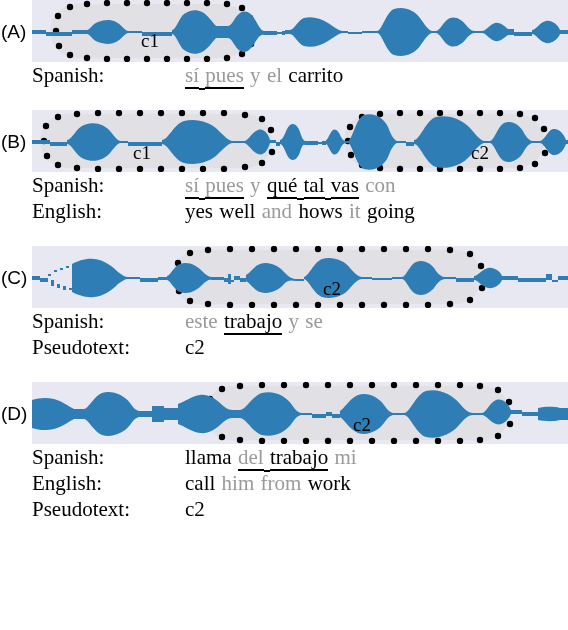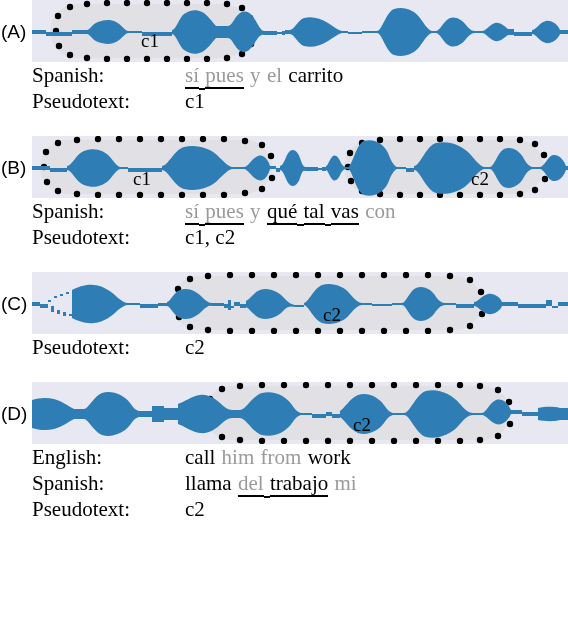--- a/index.html
+++ b/index.html
@@ -176,23 +176,20 @@
                      L40,34 L40,36 L14,36 L14,34 L0,34 Z"></path>
           </g>
           <text x="118" y="47" font-family="Liberation Serif, serif" font-size="19" fill="#000000" text-anchor="middle">c1</text>
         </svg>
       </div>
     </div>
 
     <div class="lines">
       <div class="line">
         <span class="lbl">Spanish:</span><span class="val"><span class="tok dim ul">sí</span><span class="sp ulsp">&nbsp;</span><span class="tok dim ul">pues</span><span class="sp">&nbsp;</span><span class="tok dim">y</span><span class="sp">&nbsp;</span><span class="tok dim">el</span><span class="sp">&nbsp;</span><span class="tok">carrito</span></span>
-      </div>
-      <div class="line">
-        <span class="lbl">Pseudotext:</span><span class="val">c1</span>
       </div>
     </div>
     <div class="spacer"></div>
   </div>
 
   <div class="block">
     <div class="panel-row">
       <div class="row-label">(B)</div>
       <div class="panel">
         <svg viewBox="0 0 536 62" preserveAspectRatio="none">
@@ -293,21 +290,21 @@
           <text x="448" y="49" font-family="Liberation Serif, serif" font-size="19" fill="#000000" text-anchor="middle">c2</text>
         </svg>
       </div>
     </div>
 
     <div class="lines">
       <div class="line">
         <span class="lbl">Spanish:</span><span class="val"><span class="tok dim ul">sí</span><span class="sp ulsp">&nbsp;</span><span class="tok dim ul">pues</span><span class="sp">&nbsp;</span><span class="tok dim">y</span><span class="sp">&nbsp;</span><span class="tok ul">qué</span><span class="sp ulsp">&nbsp;</span><span class="tok ul">tal</span><span class="sp ulsp">&nbsp;</span><span class="tok ul">vas</span><span class="sp">&nbsp;</span><span class="tok dim">con</span></span>
       </div>
       <div class="line">
-        <span class="lbl">Pseudotext:</span><span class="val">c1, c2</span>
+        <span class="lbl">English:</span><span class="val"><span class="tok">yes</span><span class="sp">&nbsp;</span><span class="tok">well</span><span class="sp">&nbsp;</span><span class="tok dim">and</span><span class="sp">&nbsp;</span><span class="tok">hows</span><span class="sp">&nbsp;</span><span class="tok dim">it</span><span class="sp">&nbsp;</span><span class="tok">going</span></span>
       </div>
     </div>
     <div class="spacer"></div>
   </div>
 
   <div class="block">
     <div class="panel-row">
       <div class="row-label">(C)</div>
       <div class="panel">
         <svg viewBox="0 0 536 62" preserveAspectRatio="none">
@@ -383,20 +380,23 @@
                      L31,44 L31,24 L28,24 L28,42 L25,42 L25,26 L22,26
                      L22,40 L19,40 L19,30 L16,30 L16,36 L8,36 L8,34 L0,34 Z"></path>
           </g>
           <text x="300" y="49" font-family="Liberation Serif, serif" font-size="19" fill="#000000" text-anchor="middle">c2</text>
         </svg>
       </div>
     </div>
 
     <div class="lines">
       <div class="line">
+        <span class="lbl">Spanish:</span><span class="val"><span class="tok dim">este</span><span class="sp">&nbsp;</span><span class="tok ul">trabajo</span><span class="sp">&nbsp;</span><span class="tok dim">y</span><span class="sp">&nbsp;</span><span class="tok dim">se</span></span>
+      </div>
+      <div class="line">
         <span class="lbl">Pseudotext:</span><span class="val">c2</span>
       </div>
     </div>
     <div class="spacer"></div>
   </div>
 
   <div class="block">
     <div class="panel-row">
       <div class="row-label">(D)</div>
       <div class="panel">
@@ -468,24 +468,24 @@
                      C92,51 80,56 70,53 C62,50 56,37 52,37 L42,37
                      C36,40 30,45 22,47 C14,49 6,48 0,46 Z"></path>
           </g>
           <text x="330" y="49" font-family="Liberation Serif, serif" font-size="19" fill="#000000" text-anchor="middle">c2</text>
         </svg>
       </div>
     </div>
 
     <div class="lines">
       <div class="line">
+        <span class="lbl">Spanish:</span><span class="val"><span class="tok">llama</span><span class="sp">&nbsp;</span><span class="tok dim ul">del</span><span class="sp ulsp">&nbsp;</span><span class="tok ul">trabajo</span><span class="sp">&nbsp;</span><span class="tok dim">mi</span></span>
+      </div>
+      <div class="line">
         <span class="lbl">English:</span><span class="val"><span class="tok">call</span><span class="sp">&nbsp;</span><span class="tok dim">him</span><span class="sp">&nbsp;</span><span class="tok dim">from</span><span class="sp">&nbsp;</span><span class="tok">work</span></span>
       </div>
       <div class="line">
-        <span class="lbl">Spanish:</span><span class="val"><span class="tok">llama</span><span class="sp">&nbsp;</span><span class="tok dim ul">del</span><span class="sp ulsp">&nbsp;</span><span class="tok ul">trabajo</span><span class="sp">&nbsp;</span><span class="tok dim">mi</span></span>
-      </div>
-      <div class="line">
         <span class="lbl">Pseudotext:</span><span class="val">c2</span>
       </div>
     </div>
   </div>
 
 </div>
 
 </body></html>

